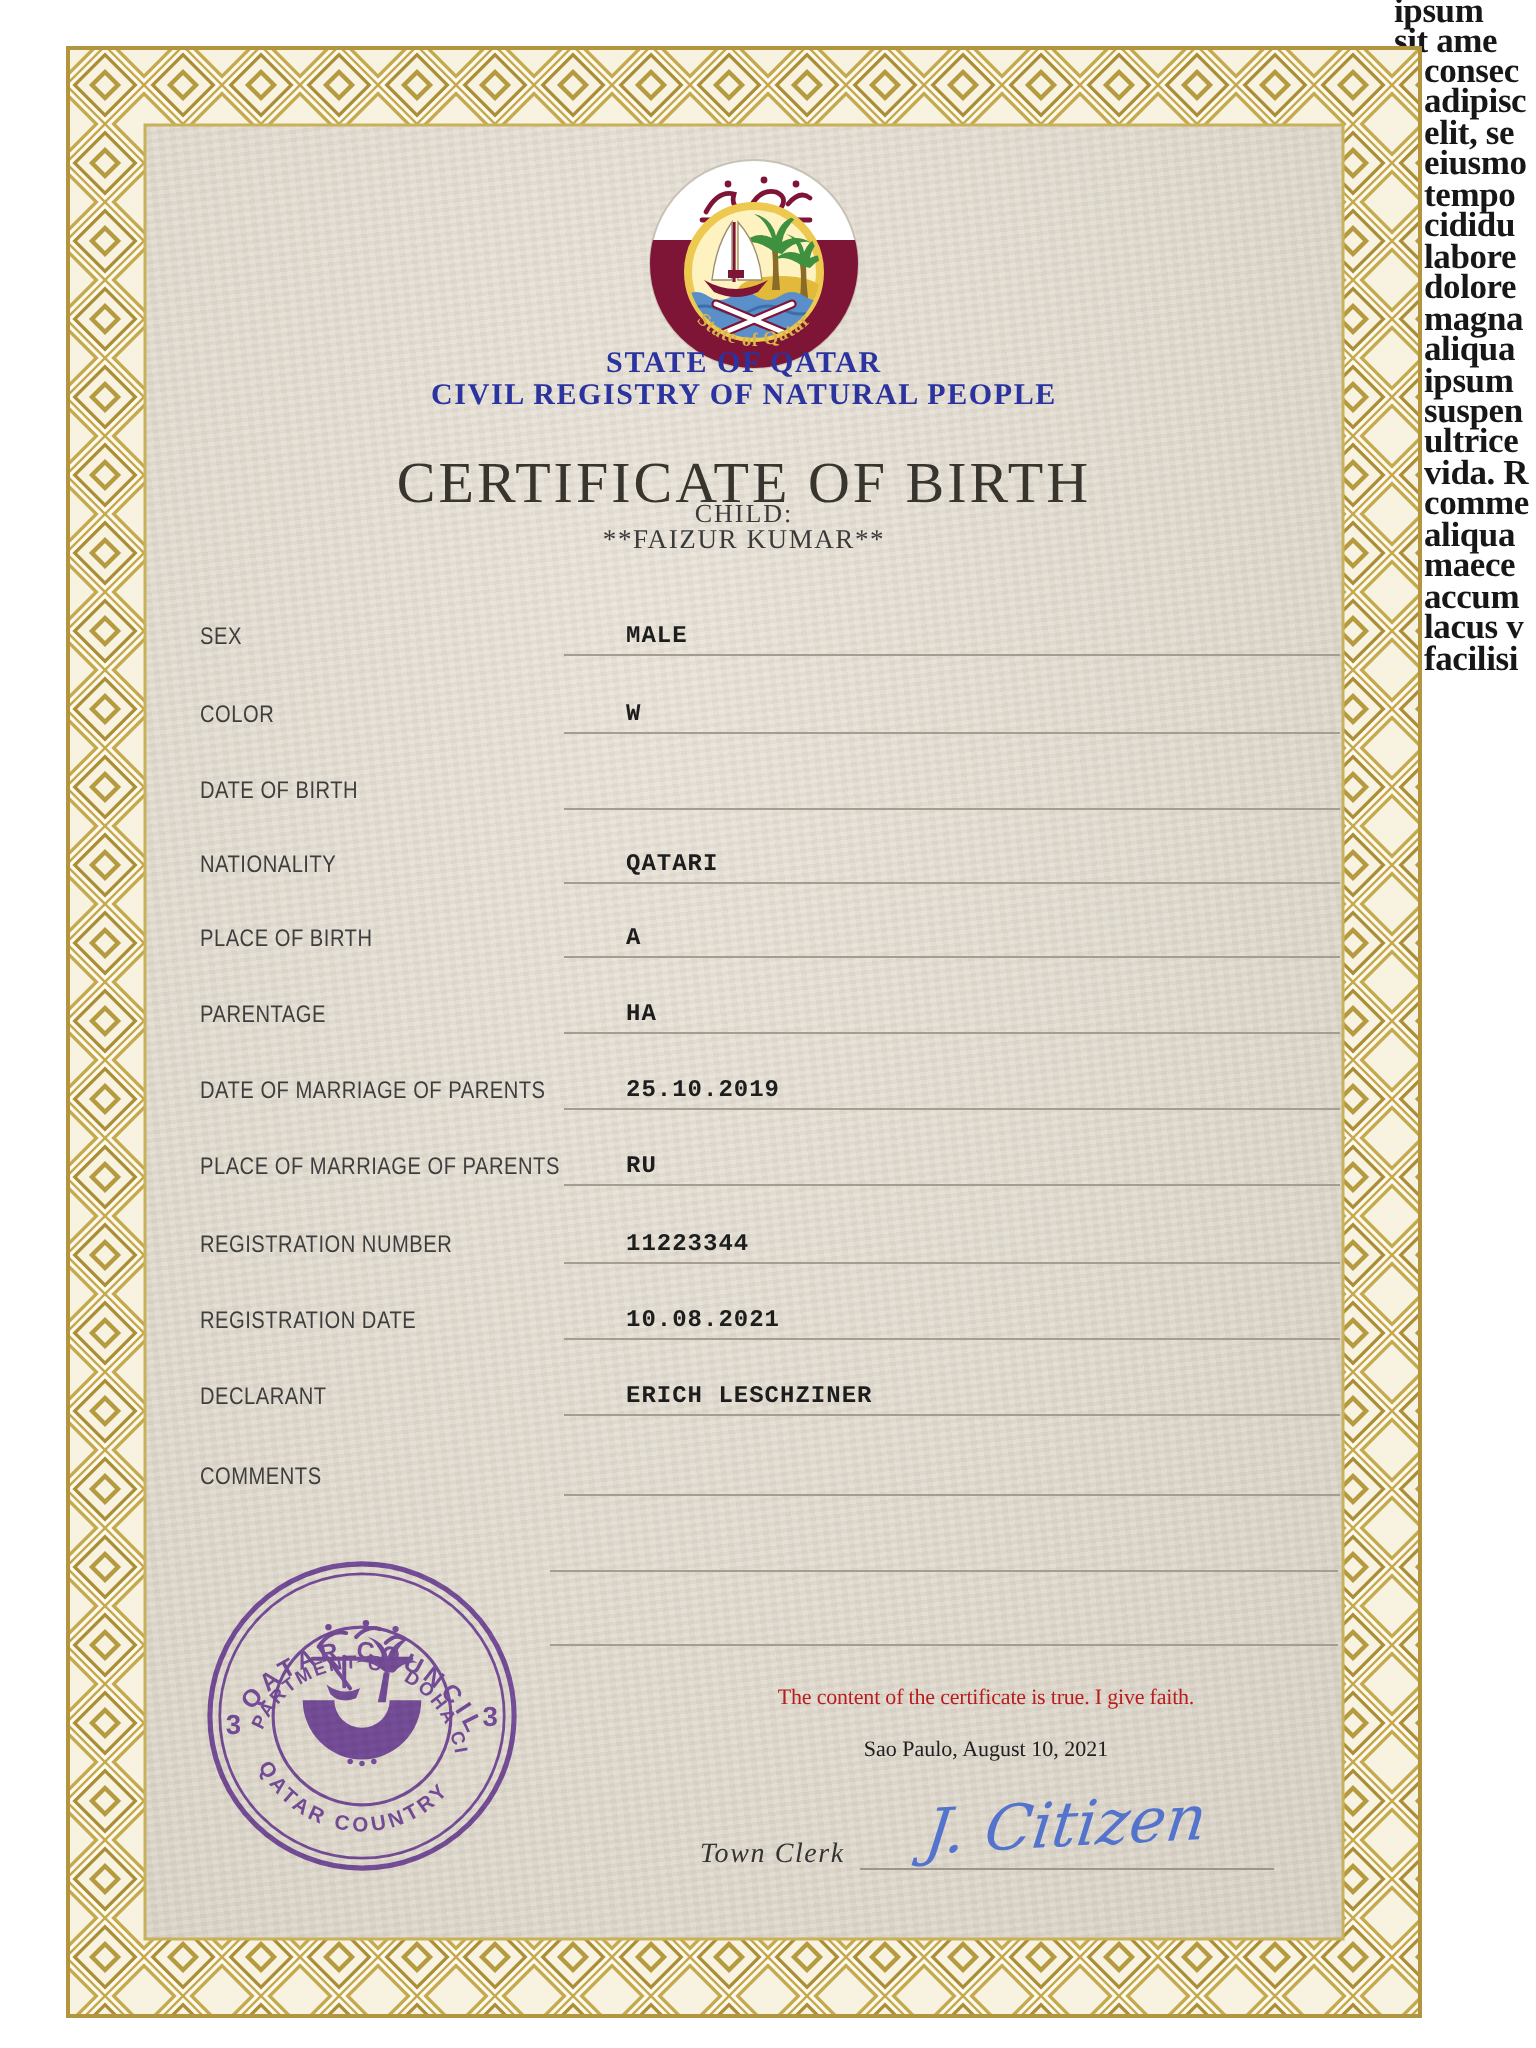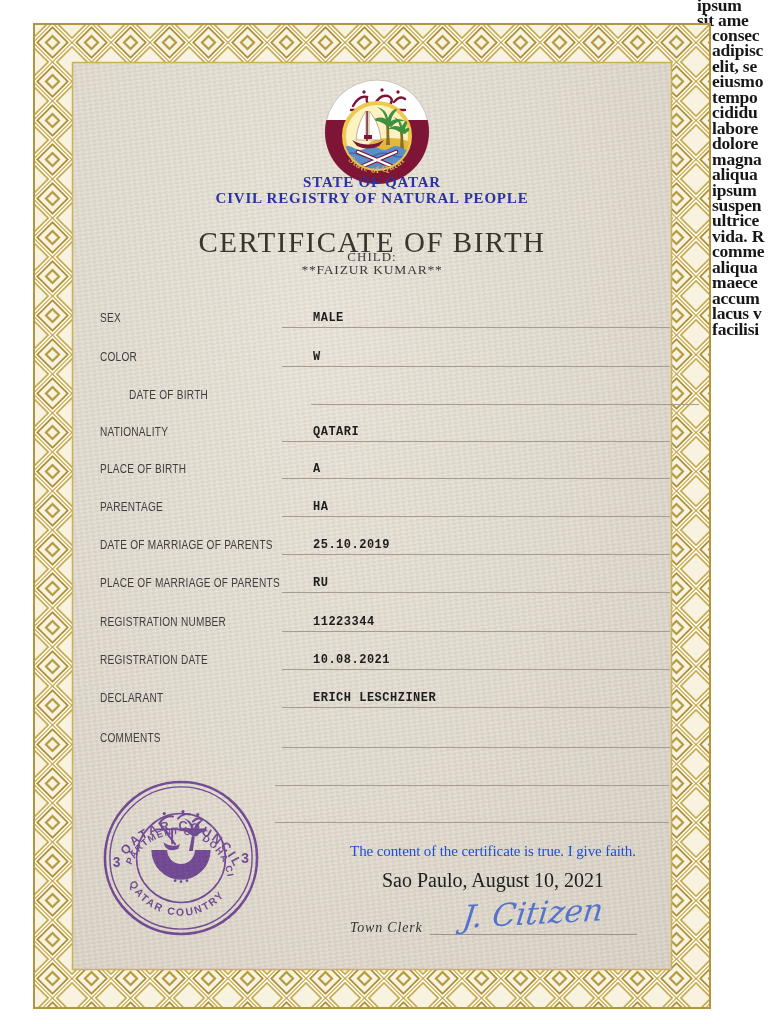--- a/index.html
+++ b/index.html
@@ -76,25 +76,25 @@
     border-bottom:1px solid #a49d90;
   }
   #cont-line-1{top:762px;}
   #cont-line-2{top:798.5px;}
 
   .stamp{position:absolute;left:69px;top:756px;mix-blend-mode:multiply;opacity:0.93;}
   .emblem{position:absolute;left:291px;top:56px;}
 
   .attestation{
     position:absolute;left:280px;width:360px;top:820px;text-align:center;
-    font-size:15px;color:#1d4ed8;letter-spacing:-0.1px;
+    font-size:11px;color:#b91c1c;letter-spacing:-0.1px;
   }
   .place-date{
     position:absolute;left:280px;width:360px;top:846px;text-align:center;
-    font-size:20px;color:#202020;
+    font-size:11px;color:#202020;
   }
   .clerk-label{
     position:absolute;left:317px;top:897px;font-style:italic;
     font-size:14px;letter-spacing:0.8px;color:#333;
   }
   .sig-line{
     position:absolute;left:397px;top:911px;width:207px;height:0;
     border-bottom:1px solid #9b958a;
   }
   .signature{
@@ -232,21 +232,21 @@
     </span>
   </div>
 
   <div class="field-row" style="top: 317.5px; padding-left: 12px;">
     <span class="field-label">COLOR</span>
     <span class="field-line">
       <span class="field-value">W</span>
     </span>
   </div>
 
-  <div class="field-row" style="top: 356px; margin-left: 29px;">
+  <div class="field-row" style="top: 356px;">
     <span class="field-label">DATE OF BIRTH</span>
     <span class="field-line">
       <span class="field-value"></span>
     </span>
   </div>
 
   <div class="field-row" style="top: 392.5px; padding-left: 40px;">
     <span class="field-label">NATIONALITY</span>
     <span class="field-line">
       <span class="field-value">QATARI</span>

